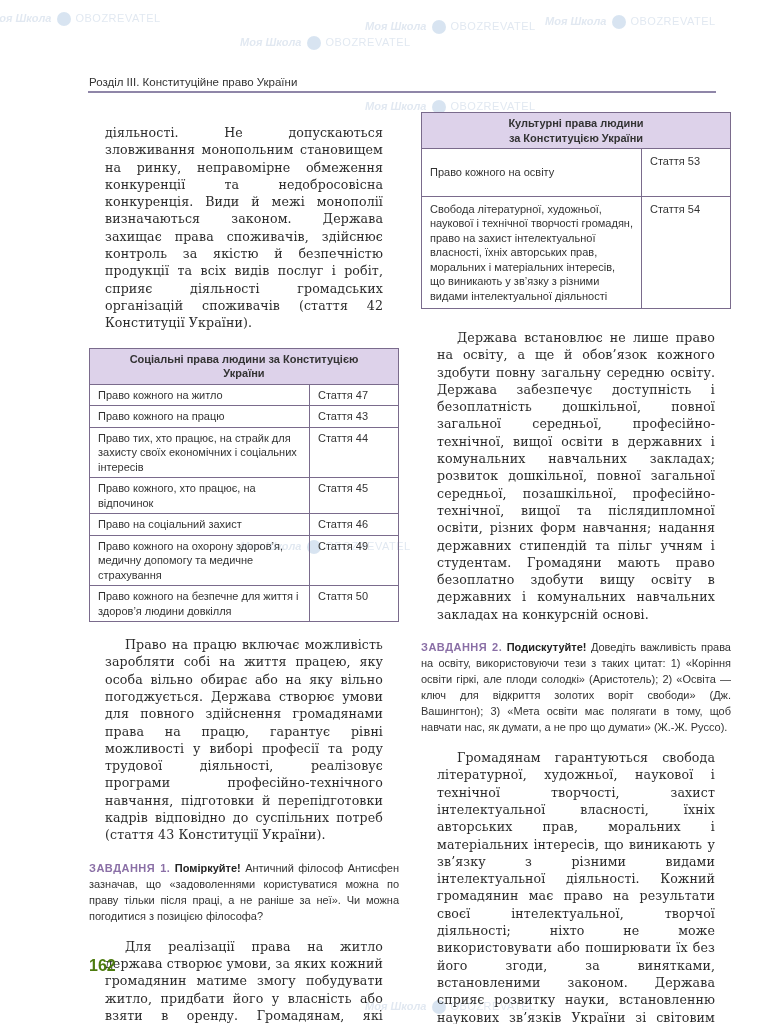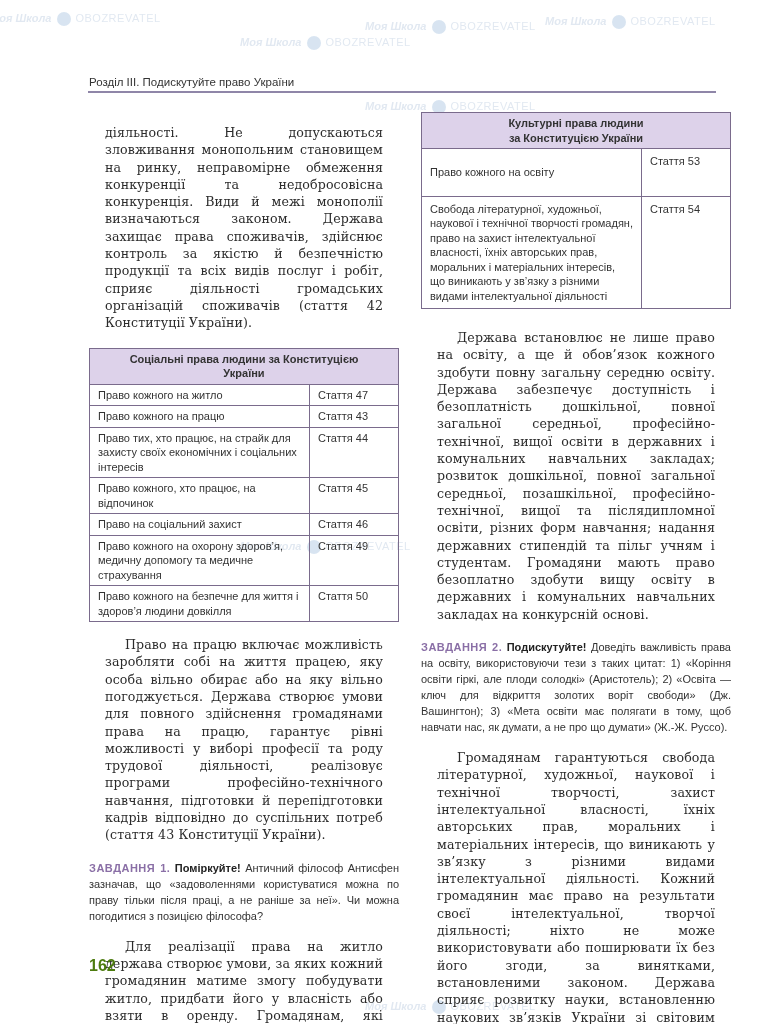--- a/index.html
+++ b/index.html
@@ -30,21 +30,21 @@
 <body>
 
 <div class="wm" style="left:-10px;top:12px;"><span>Моя Школа</span><span class="logo"></span><span class="ob">OBOZREVATEL</span></div>
 <div class="wm" style="left:240px;top:36px;"><span>Моя Школа</span><span class="logo"></span><span class="ob">OBOZREVATEL</span></div>
 <div class="wm" style="left:365px;top:20px;"><span>Моя Школа</span><span class="logo"></span><span class="ob">OBOZREVATEL</span></div>
 <div class="wm" style="left:545px;top:15px;"><span>Моя Школа</span><span class="logo"></span><span class="ob">OBOZREVATEL</span></div>
 <div class="wm" style="left:365px;top:100px;"><span>Моя Школа</span><span class="logo"></span><span class="ob">OBOZREVATEL</span></div>
 <div class="wm" style="left:240px;top:540px;"><span>Моя Школа</span><span class="logo"></span><span class="ob">OBOZREVATEL</span></div>
 <div class="wm" style="left:365px;top:1000px;"><span>Моя Школа</span><span class="logo"></span><span class="ob">OBOZREVATEL</span></div>
 
-<div class="header">Розділ III. Подискутуйте право України</div>
+<div class="header">Розділ III. Конституційне право України</div>
 <div class="header-rule"></div>
 
 <div class="col col-left">
   <p class="body">діяльності. Не допускаються зловживання монопольним становищем на ринку, неправомірне обмеження конкуренції та недобросовісна конкуренція. Види й межі монополії визначаються законом. Держава захищає права споживачів, здійснює контроль за якістю й безпечністю продукції та всіх видів послуг і робіт, сприяє діяльності громадських організацій споживачів (стаття 42 Конституції України).</p>
 
   <table class="rights" style="margin-top:8px;">
     <thead>
       <tr>
           <th colspan="2">Соціальні права людини за Конституцією України</th>
         </tr>

